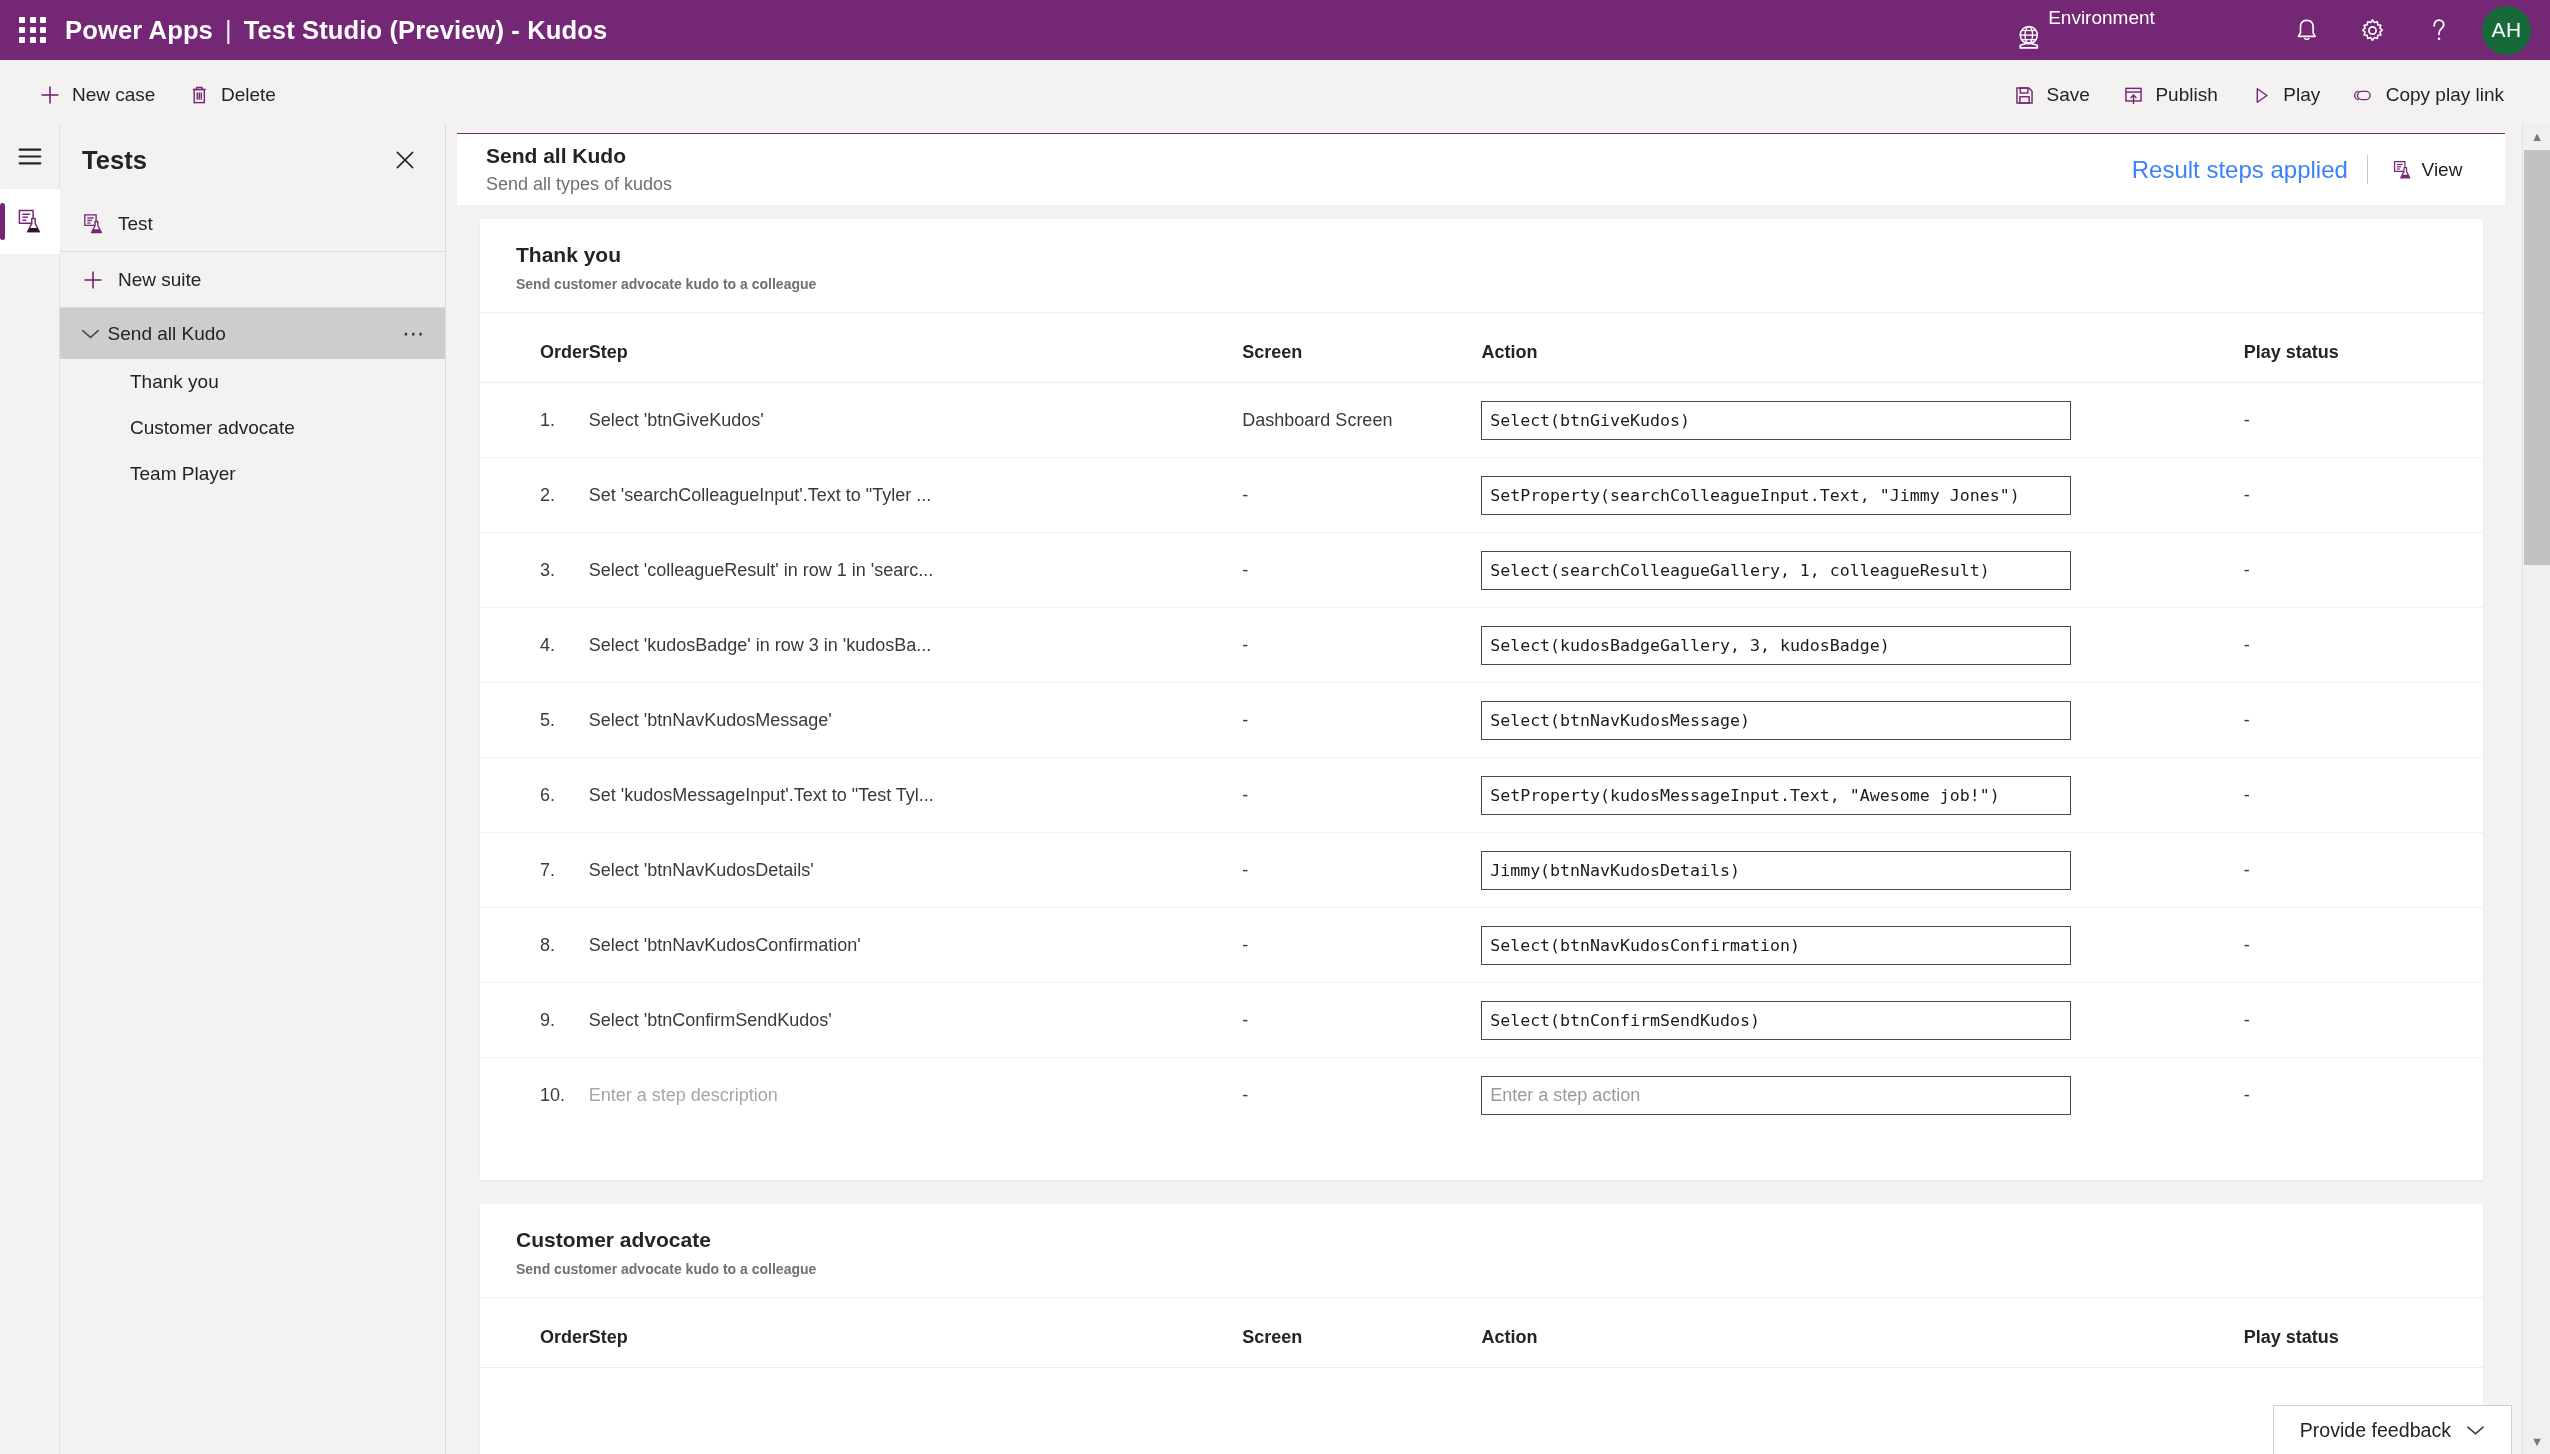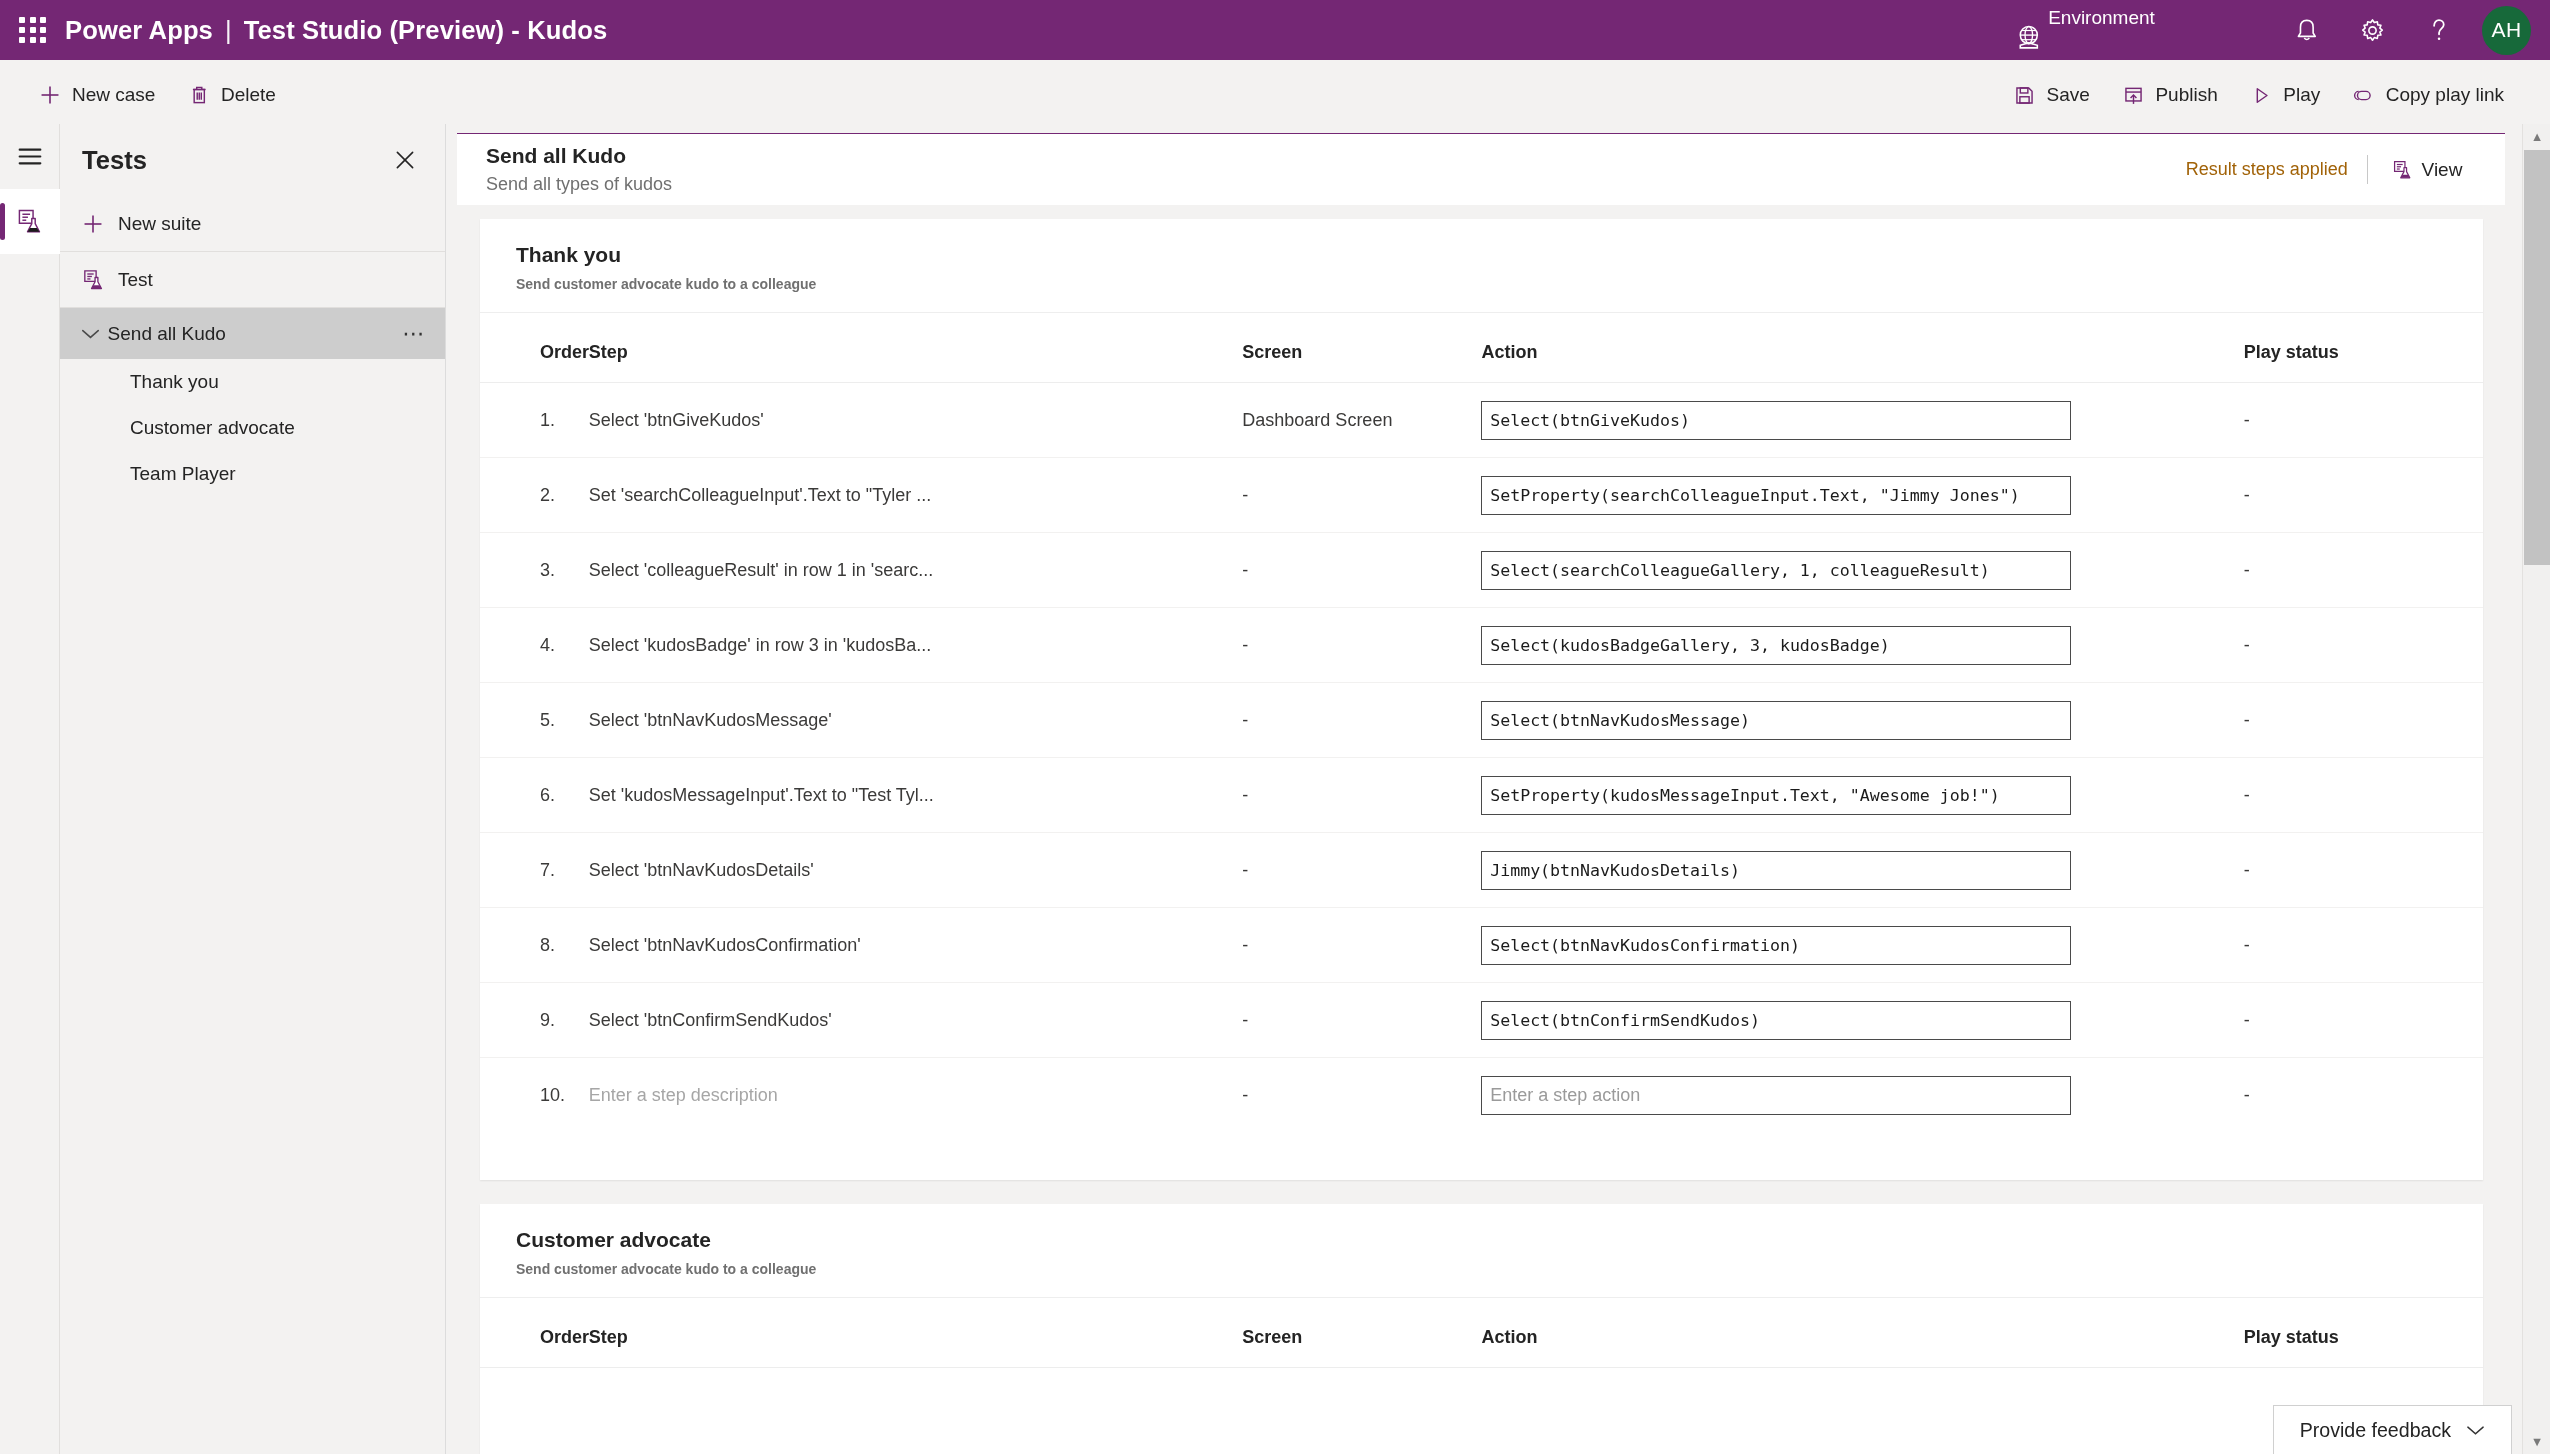--- a/index.html
+++ b/index.html
@@ -143,21 +143,21 @@
     border-top: 1.7px solid #742774;
     display: flex; align-items: center;
     padding: 0 29px;
   }
   .suite-header .txt { display: flex; flex-direction: column; gap: 6px; }
   .suite-name { font-size: 21px; font-weight: 600; color: #242424; }
   .suite-desc { font-size: 18px; color: #707070; }
   .suite-header .right {
     margin-left: auto; display: flex; align-items: center; gap: 0;
   }
-  .res-applied { font-size: 18px; color: #a16207; padding-right: 19px; }
+  .res-applied { font-size: 24px; color: #3b82f6; padding-right: 19px; }
   .vsep { width: 0.9px; height: 29px; background: #c8c8c8; }
   .view-btn {
     display: flex; align-items: center; gap: 8px;
     padding: 6.8px 13.6px; margin-left: 10.2px; cursor: pointer;
     font-size: 19px; color: #242424;
   }
 
   
   .case-card {
     position: absolute; left: 34px;
@@ -425,42 +425,42 @@
           <g stroke="#242424" stroke-width="1.9" stroke-linecap="round">
             <line x1="4" y1="4" x2="22" y2="22"></line>
             <line x1="22" y1="4" x2="4" y2="22"></line>
           </g>
         </svg>
       </span>
     </div>
 
     <div class="panel-row">
       <span class="ri">
-        <svg width="22" height="22" viewBox="0 0 26 26">
-          <line x1="13" y1="3" x2="13" y2="23" stroke="#742774" stroke-width="1.9"></line>
-          <line x1="3" y1="13" x2="23" y2="13" stroke="#742774" stroke-width="1.9"></line>
-        </svg>
-      </span>
-      <span>New suite</span>
-    </div>
-
-    <div class="panel-row">
-      <span class="ri">
         <svg width="24" height="24" viewBox="0 0 34 34">
           <g fill="none" stroke="#742774" stroke-width="1.9">
             <path d="M4 4 L20 4 L20 19 L4 19 Z"></path>
             <line x1="7.5" y1="8.5" x2="16.5" y2="8.5"></line>
             <line x1="7.5" y1="12" x2="14" y2="12"></line>
             <line x1="7.5" y1="15.5" x2="12" y2="15.5"></line>
           </g>
           <path d="M18.5 13.5 L22.5 13.5 L22.5 19.5 L27.5 29 L13.5 29 L18.5 19.5 Z" fill="#ffffff" stroke="#742774" stroke-width="1.9" stroke-linejoin="round"></path>
           <path d="M16.5 24.5 L24.5 24.5 L27.5 29 L13.5 29 Z" fill="#742774" stroke="none"></path>
         </svg>
       </span>
       <span>Test</span>
+    </div>
+
+    <div class="panel-row">
+      <span class="ri">
+        <svg width="22" height="22" viewBox="0 0 26 26">
+          <line x1="13" y1="3" x2="13" y2="23" stroke="#742774" stroke-width="1.9"></line>
+          <line x1="3" y1="13" x2="23" y2="13" stroke="#742774" stroke-width="1.9"></line>
+        </svg>
+      </span>
+      <span>New suite</span>
     </div>
 
     <div class="suite-row">
       <span class="chev">
         <svg width="19" height="12" viewBox="0 0 22 14">
           <path d="M2 3 L11 11 L20 3" fill="none" stroke="#4a4a4a" stroke-width="1.8" stroke-linecap="round"></path>
         </svg>
       </span>
       <span>Send all Kudo</span>
       <span class="ell">⋯</span>

